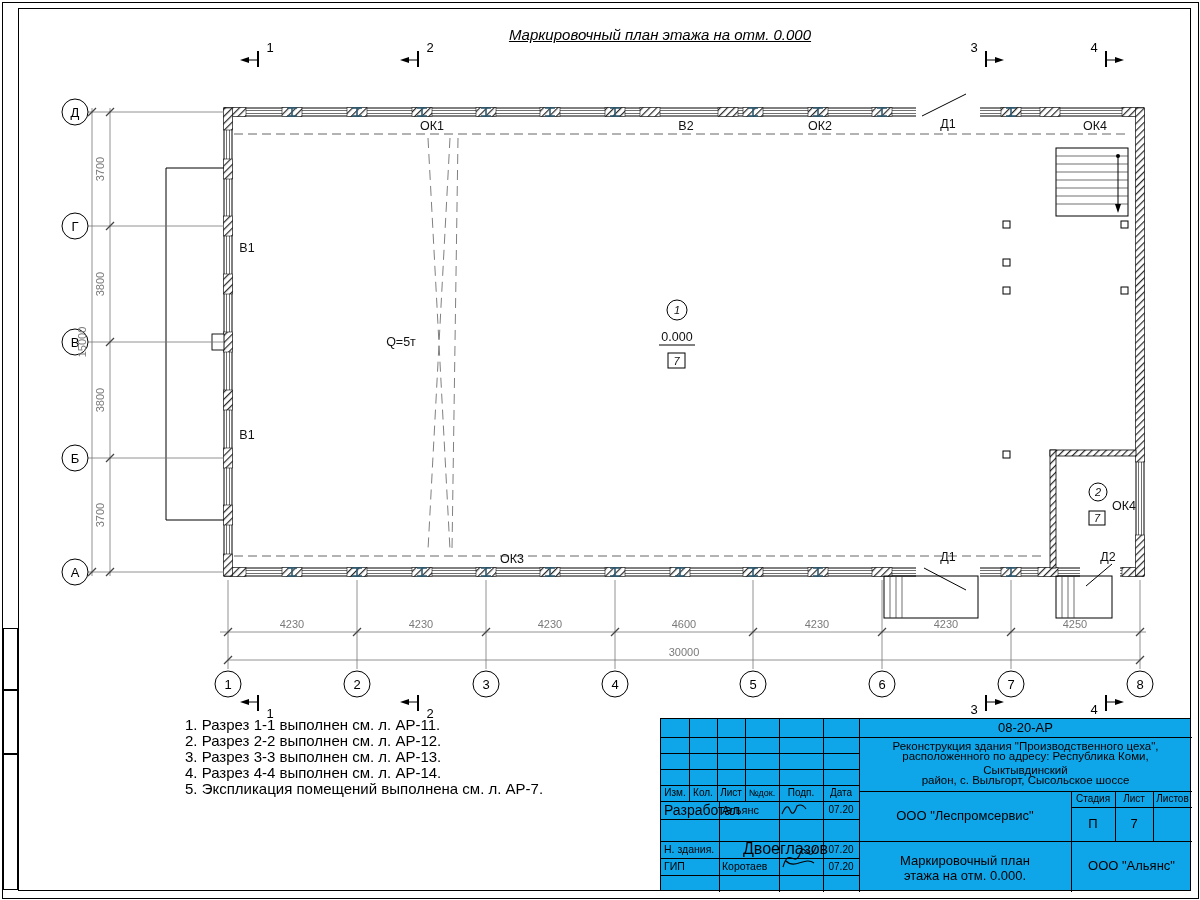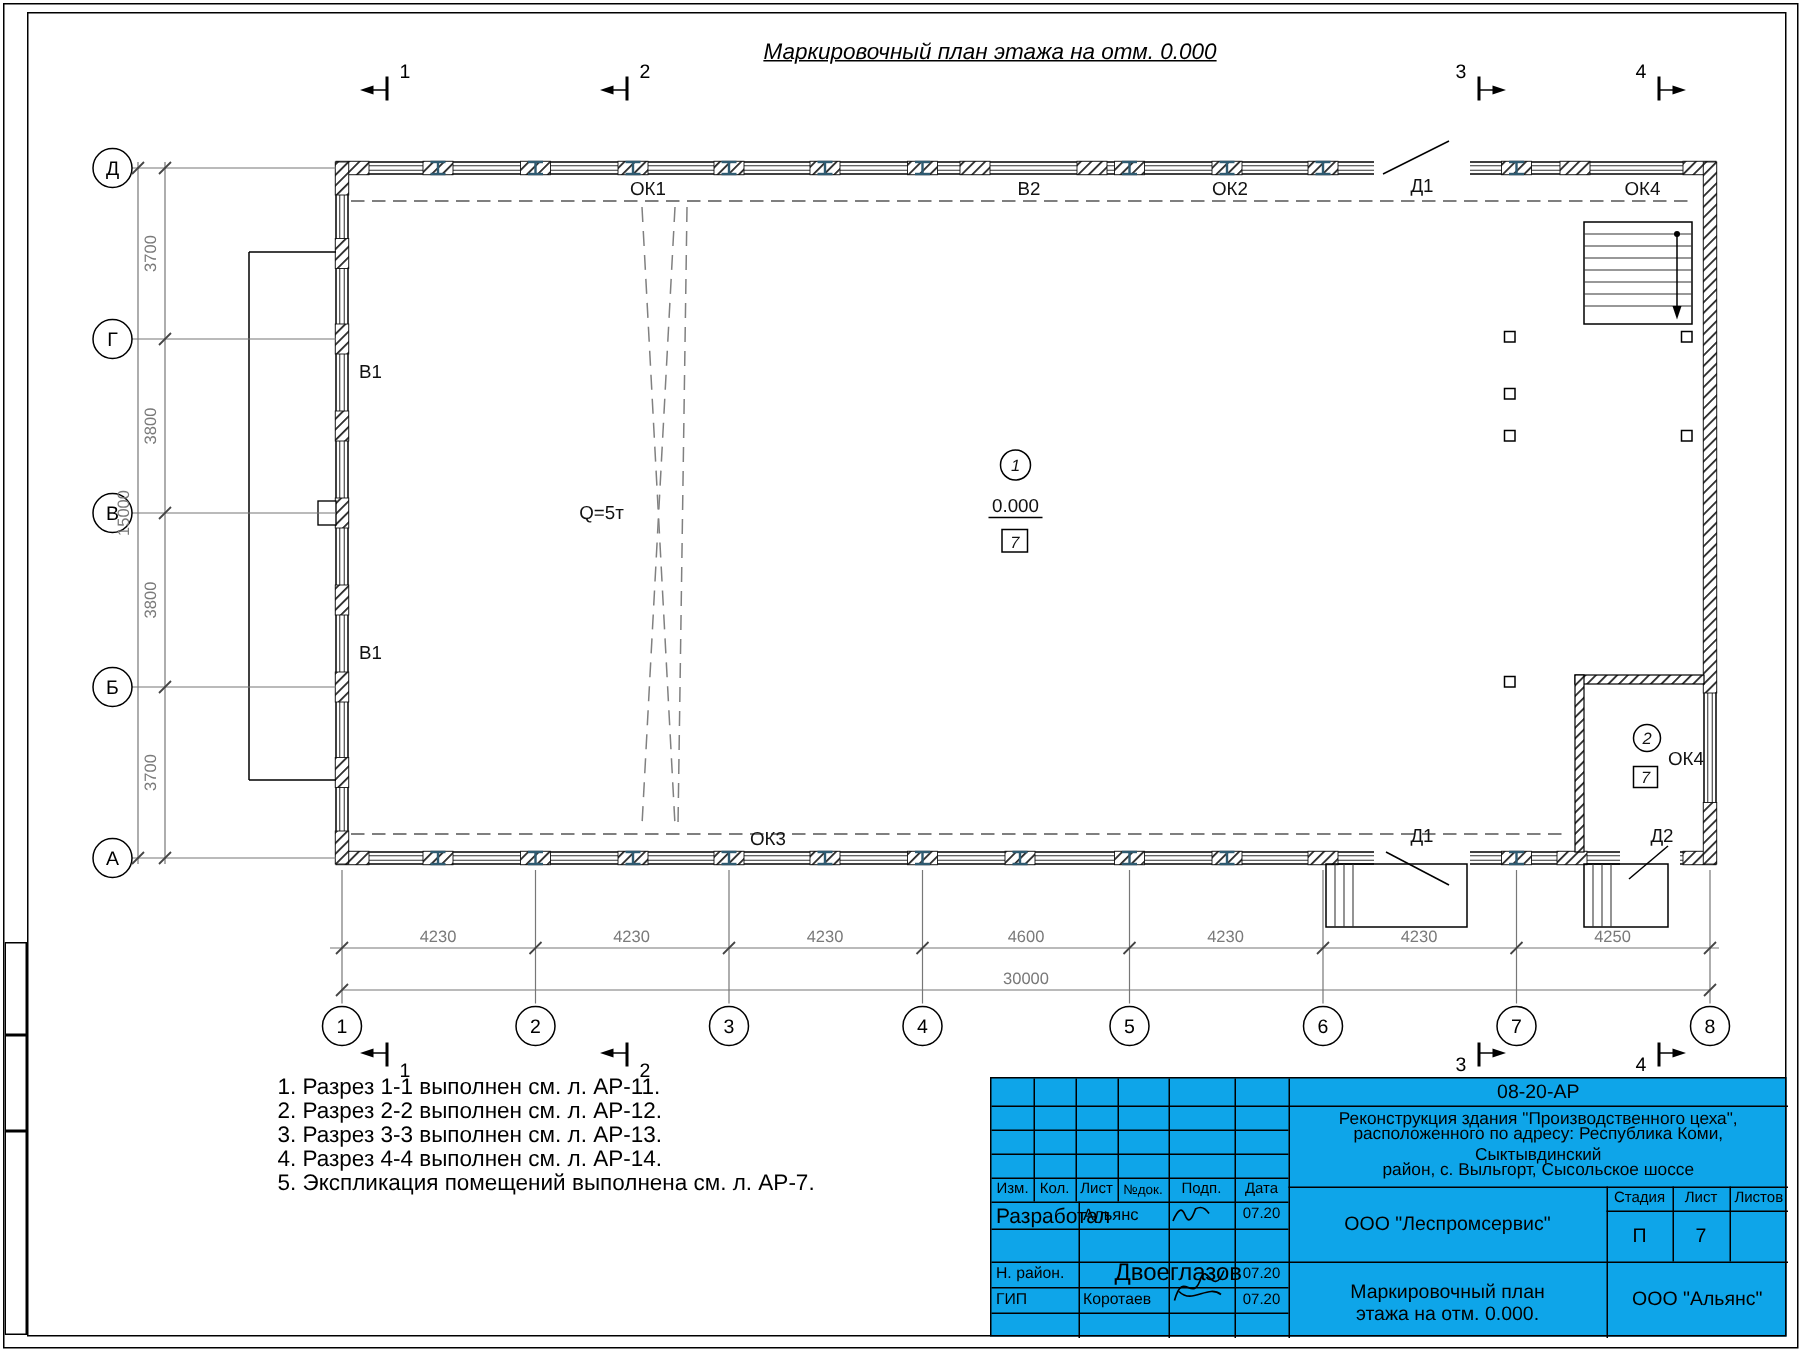--- a/index.html
+++ b/index.html
@@ -423,21 +423,21 @@
     <div class="cell tiny" style="left:28px;top:66px;width:28px;height:16px;">Кол.</div>
     <div class="cell tiny" style="left:56px;top:66px;width:28px;height:16px;">Лист</div>
     <div class="cell tiny" style="left:84px;top:66px;width:34px;height:16px;font-size:9px;">№док.</div>
     <div class="cell tiny" style="left:118px;top:66px;width:44px;height:16px;">Подп.</div>
     <div class="cell tiny" style="left:162px;top:66px;width:36px;height:16px;">Дата</div>
 
     <div class="cell left" style="left:0;top:82px;width:58px;height:18px;font-size:14px;">Разработал</div>
     <div class="cell left" style="left:58px;top:82px;width:60px;height:18px;">Альянс</div>
     <div class="cell" style="left:162px;top:82px;width:36px;height:18px;font-size:10px;">07.20</div>
 
-    <div class="cell left" style="left:0;top:122px;width:58px;height:17px;font-size:10.5px;">Н. район.</div>
+    <div class="cell left" style="left:0;top:122px;width:58px;height:17px;font-size:10.5px;">Н. здания.</div>
     <div class="cell left" style="left:58px;top:122px;width:60px;height:17px;font-size:16px;padding-left:24px;">Двоеглазов</div>
     <div class="cell" style="left:162px;top:122px;width:36px;height:17px;font-size:10px;">07.20</div>
 
     <div class="cell left" style="left:0;top:139px;width:58px;height:17px;font-size:10.5px;">ГИП</div>
     <div class="cell left" style="left:58px;top:139px;width:60px;height:17px;font-size:10.5px;">Коротаев</div>
     <div class="cell" style="left:162px;top:139px;width:36px;height:17px;font-size:10px;">07.20</div>
 
     <div class="cell" style="left:118px;top:82px;width:44px;height:18px;">
       <svg width="30" height="16" viewBox="0 0 30 16">
         <path d="M3 13 Q8 1 11 9 T18 5 Q23 2 27 8" stroke="#000" stroke-width="1.1" fill="none"></path>

